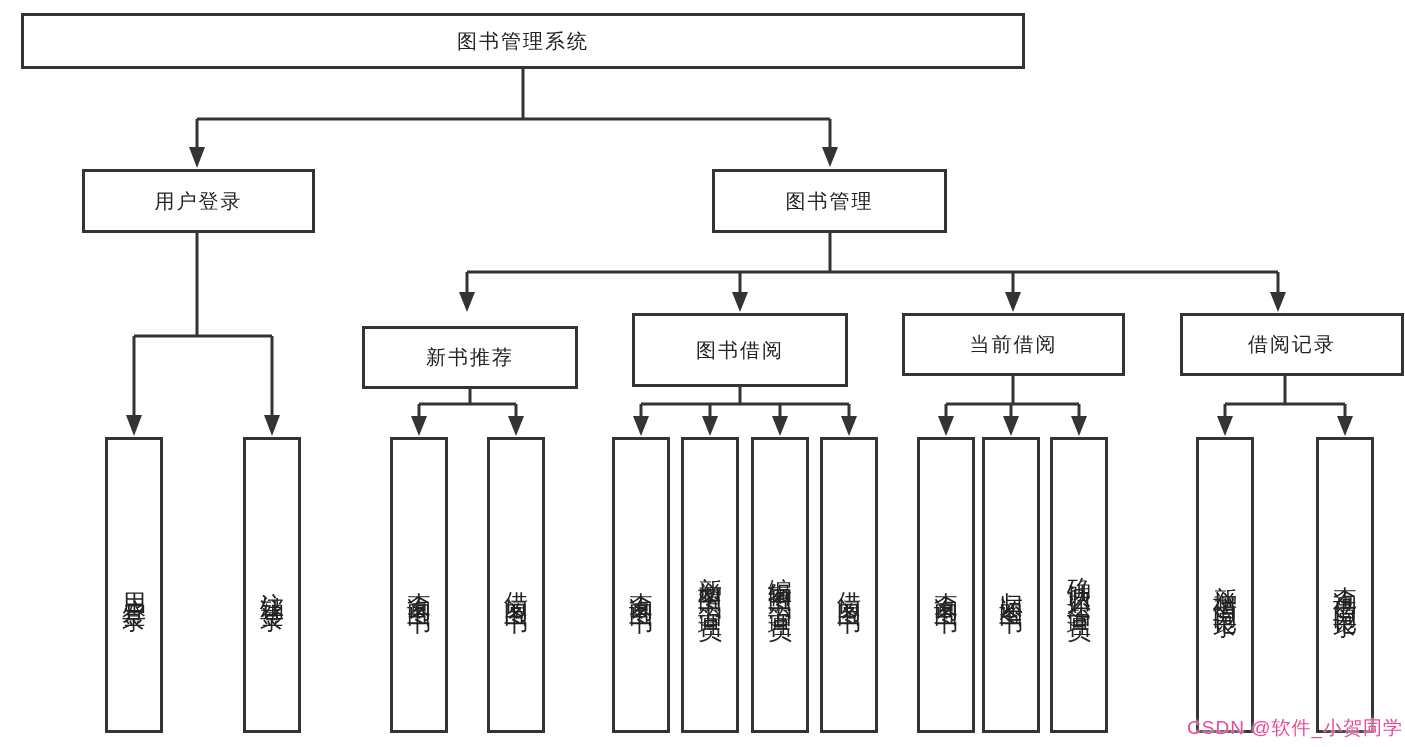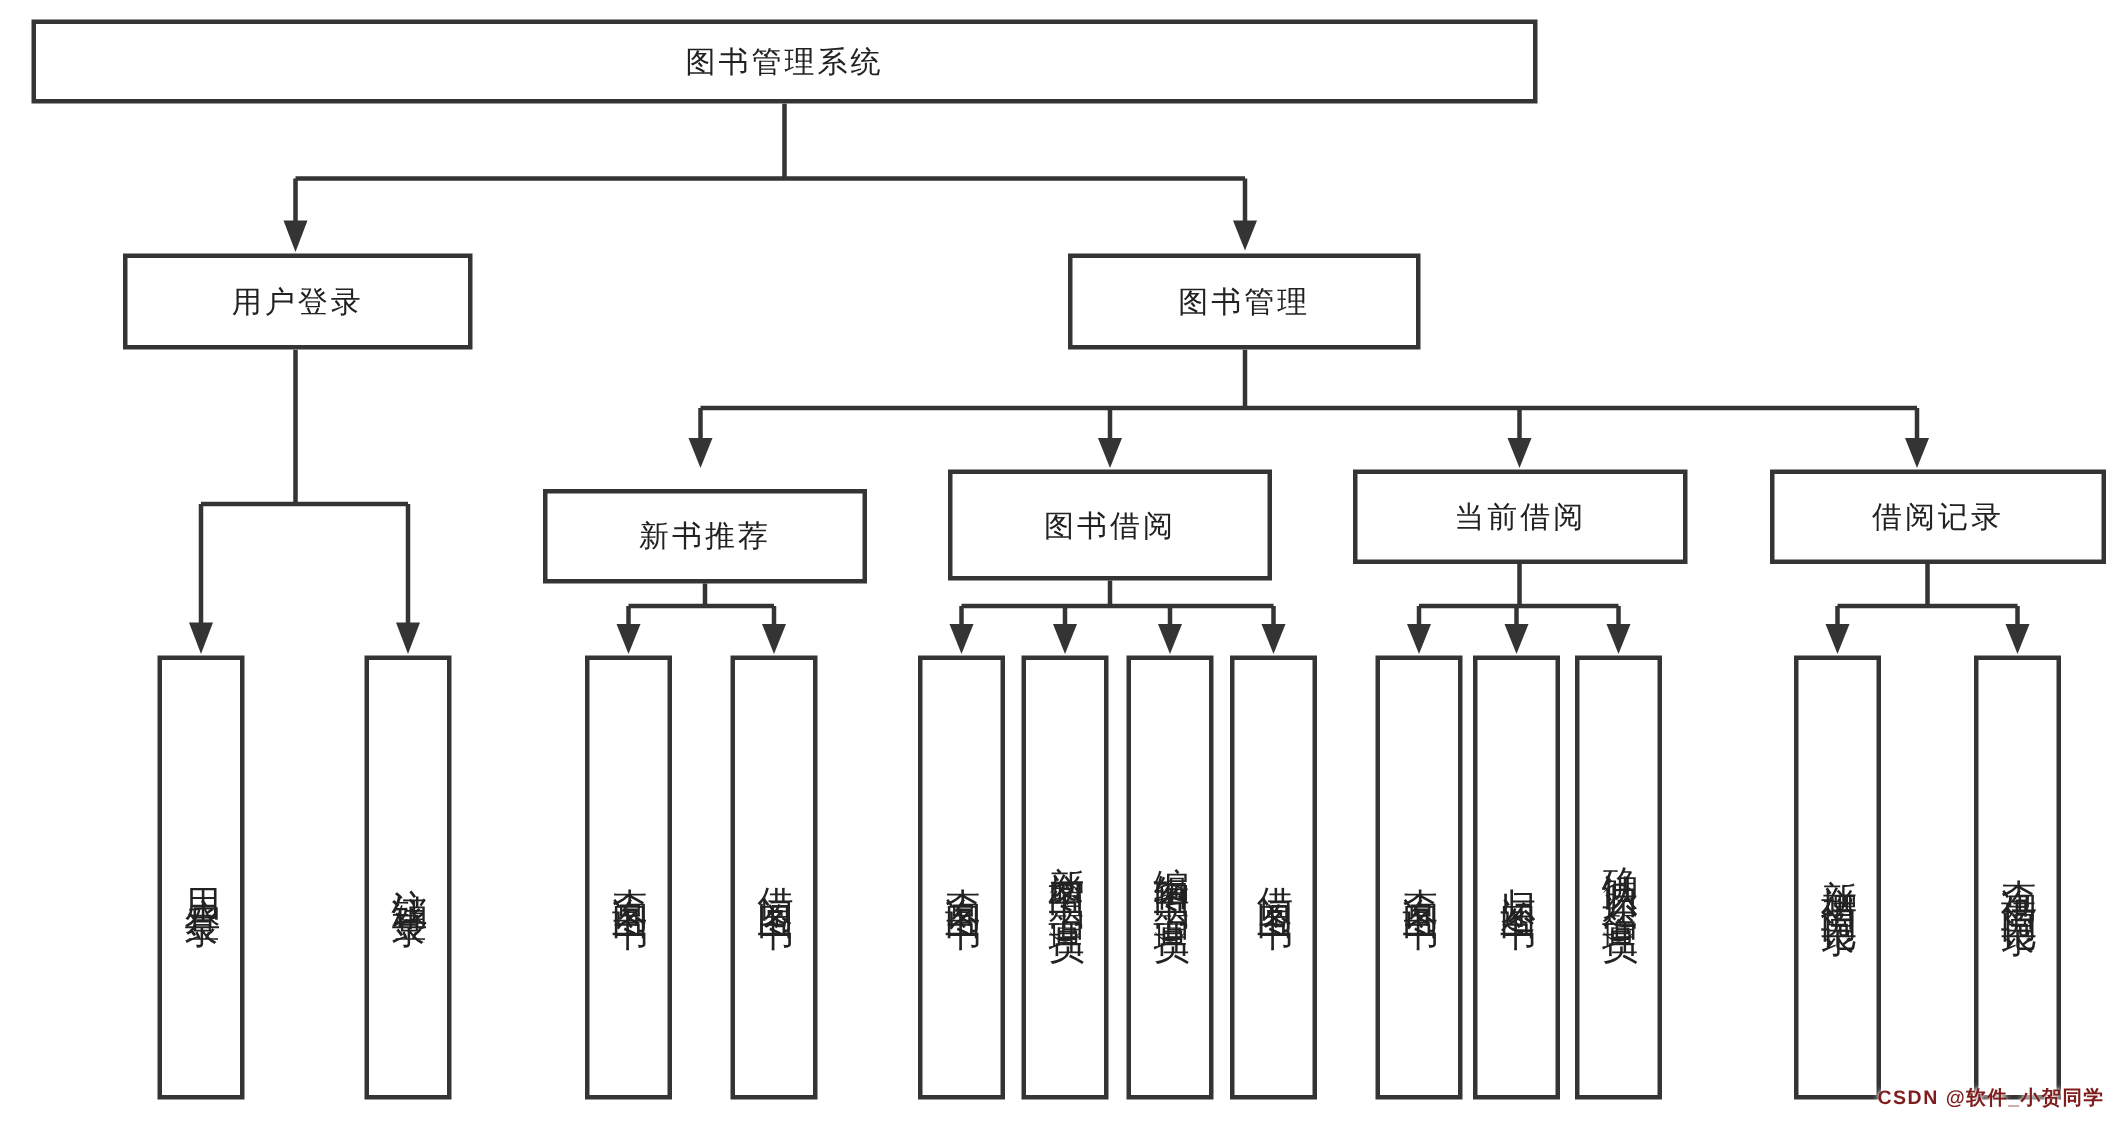--- a/index.html
+++ b/index.html
@@ -44,27 +44,26 @@
     text-orientation:mixed;
     font-size:24px;
     letter-spacing:6px;
     line-height:1;
     color:#222222;
   }
   .watermark{
     position:absolute;
     right:2px;
     bottom:6px;
-    font-size:13px;
+    font-size:19px;
     letter-spacing:1px;
-    color:#7f1d1d;
+    color:#ec4899;
     text-shadow:0 0 2px #ffffff,0 0 4px #ffffff;
     white-space:nowrap;
     z-index:5;
-    font-weight:bold;
   }
 </style>
 </head>
 <body>
 
 <div class="canvas">
 
   <svg class="wires" width="1405" height="747" viewBox="0 0 1405 747" xmlns="http://www.w3.org/2000/svg" aria-hidden="true">
     <g stroke="#343434" stroke-width="3" fill="none">
 

